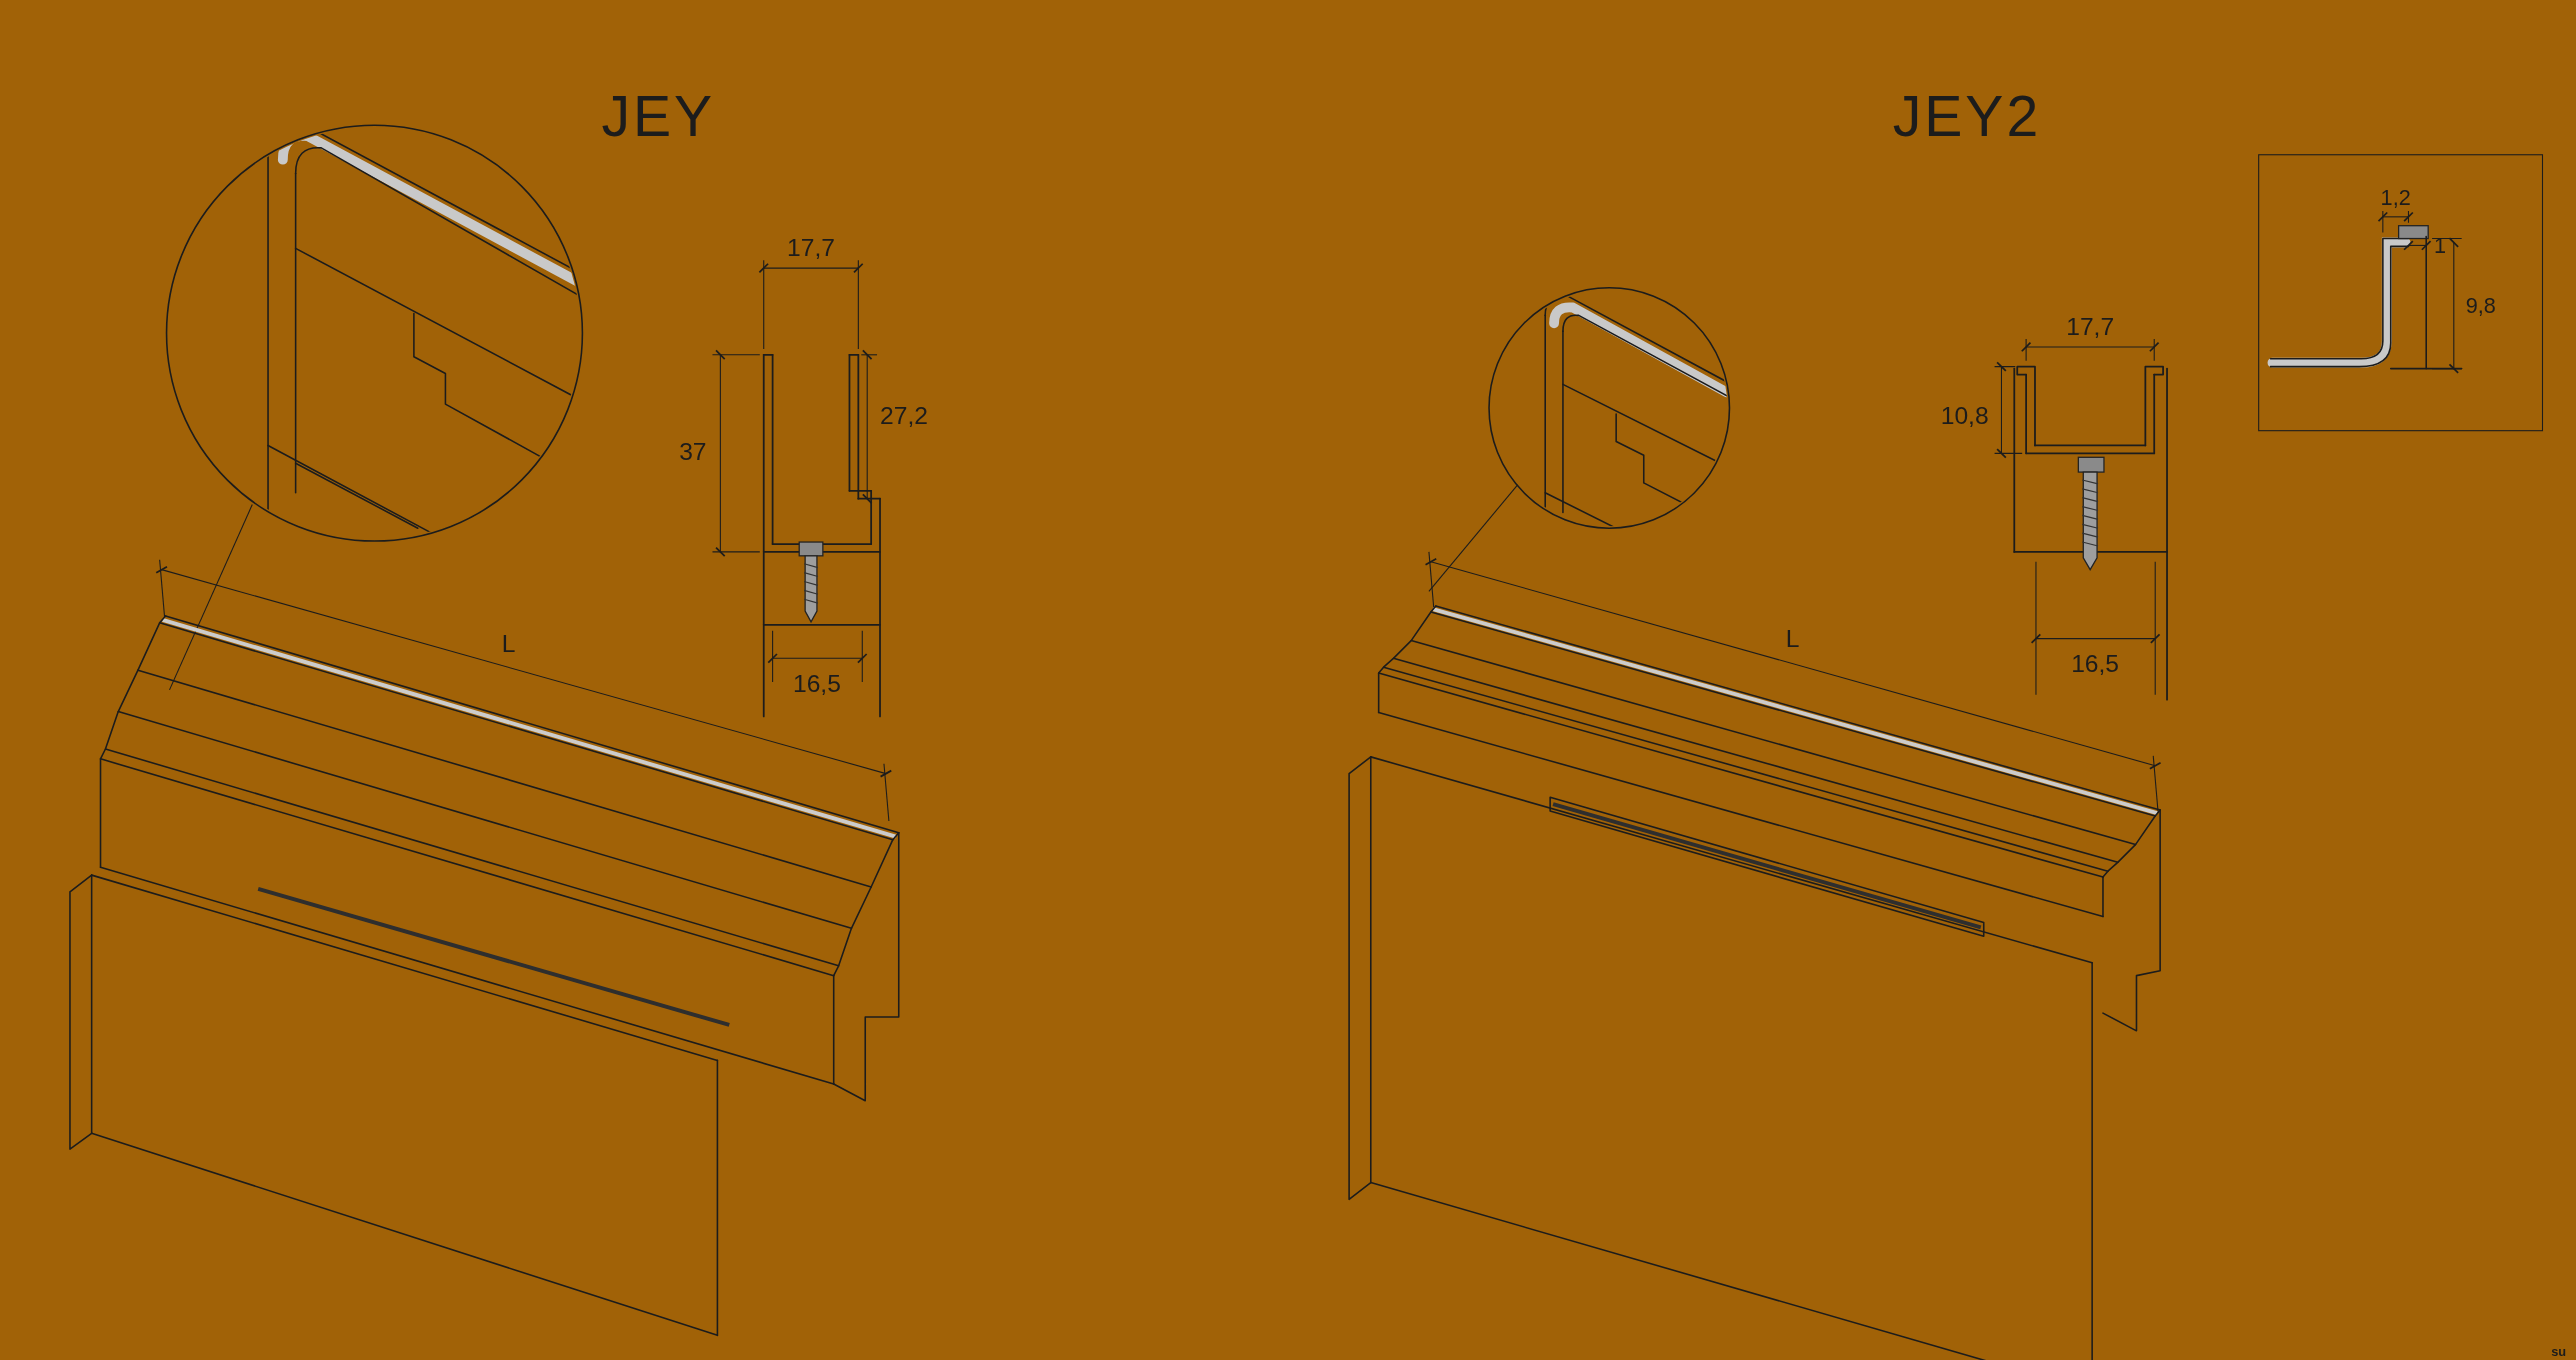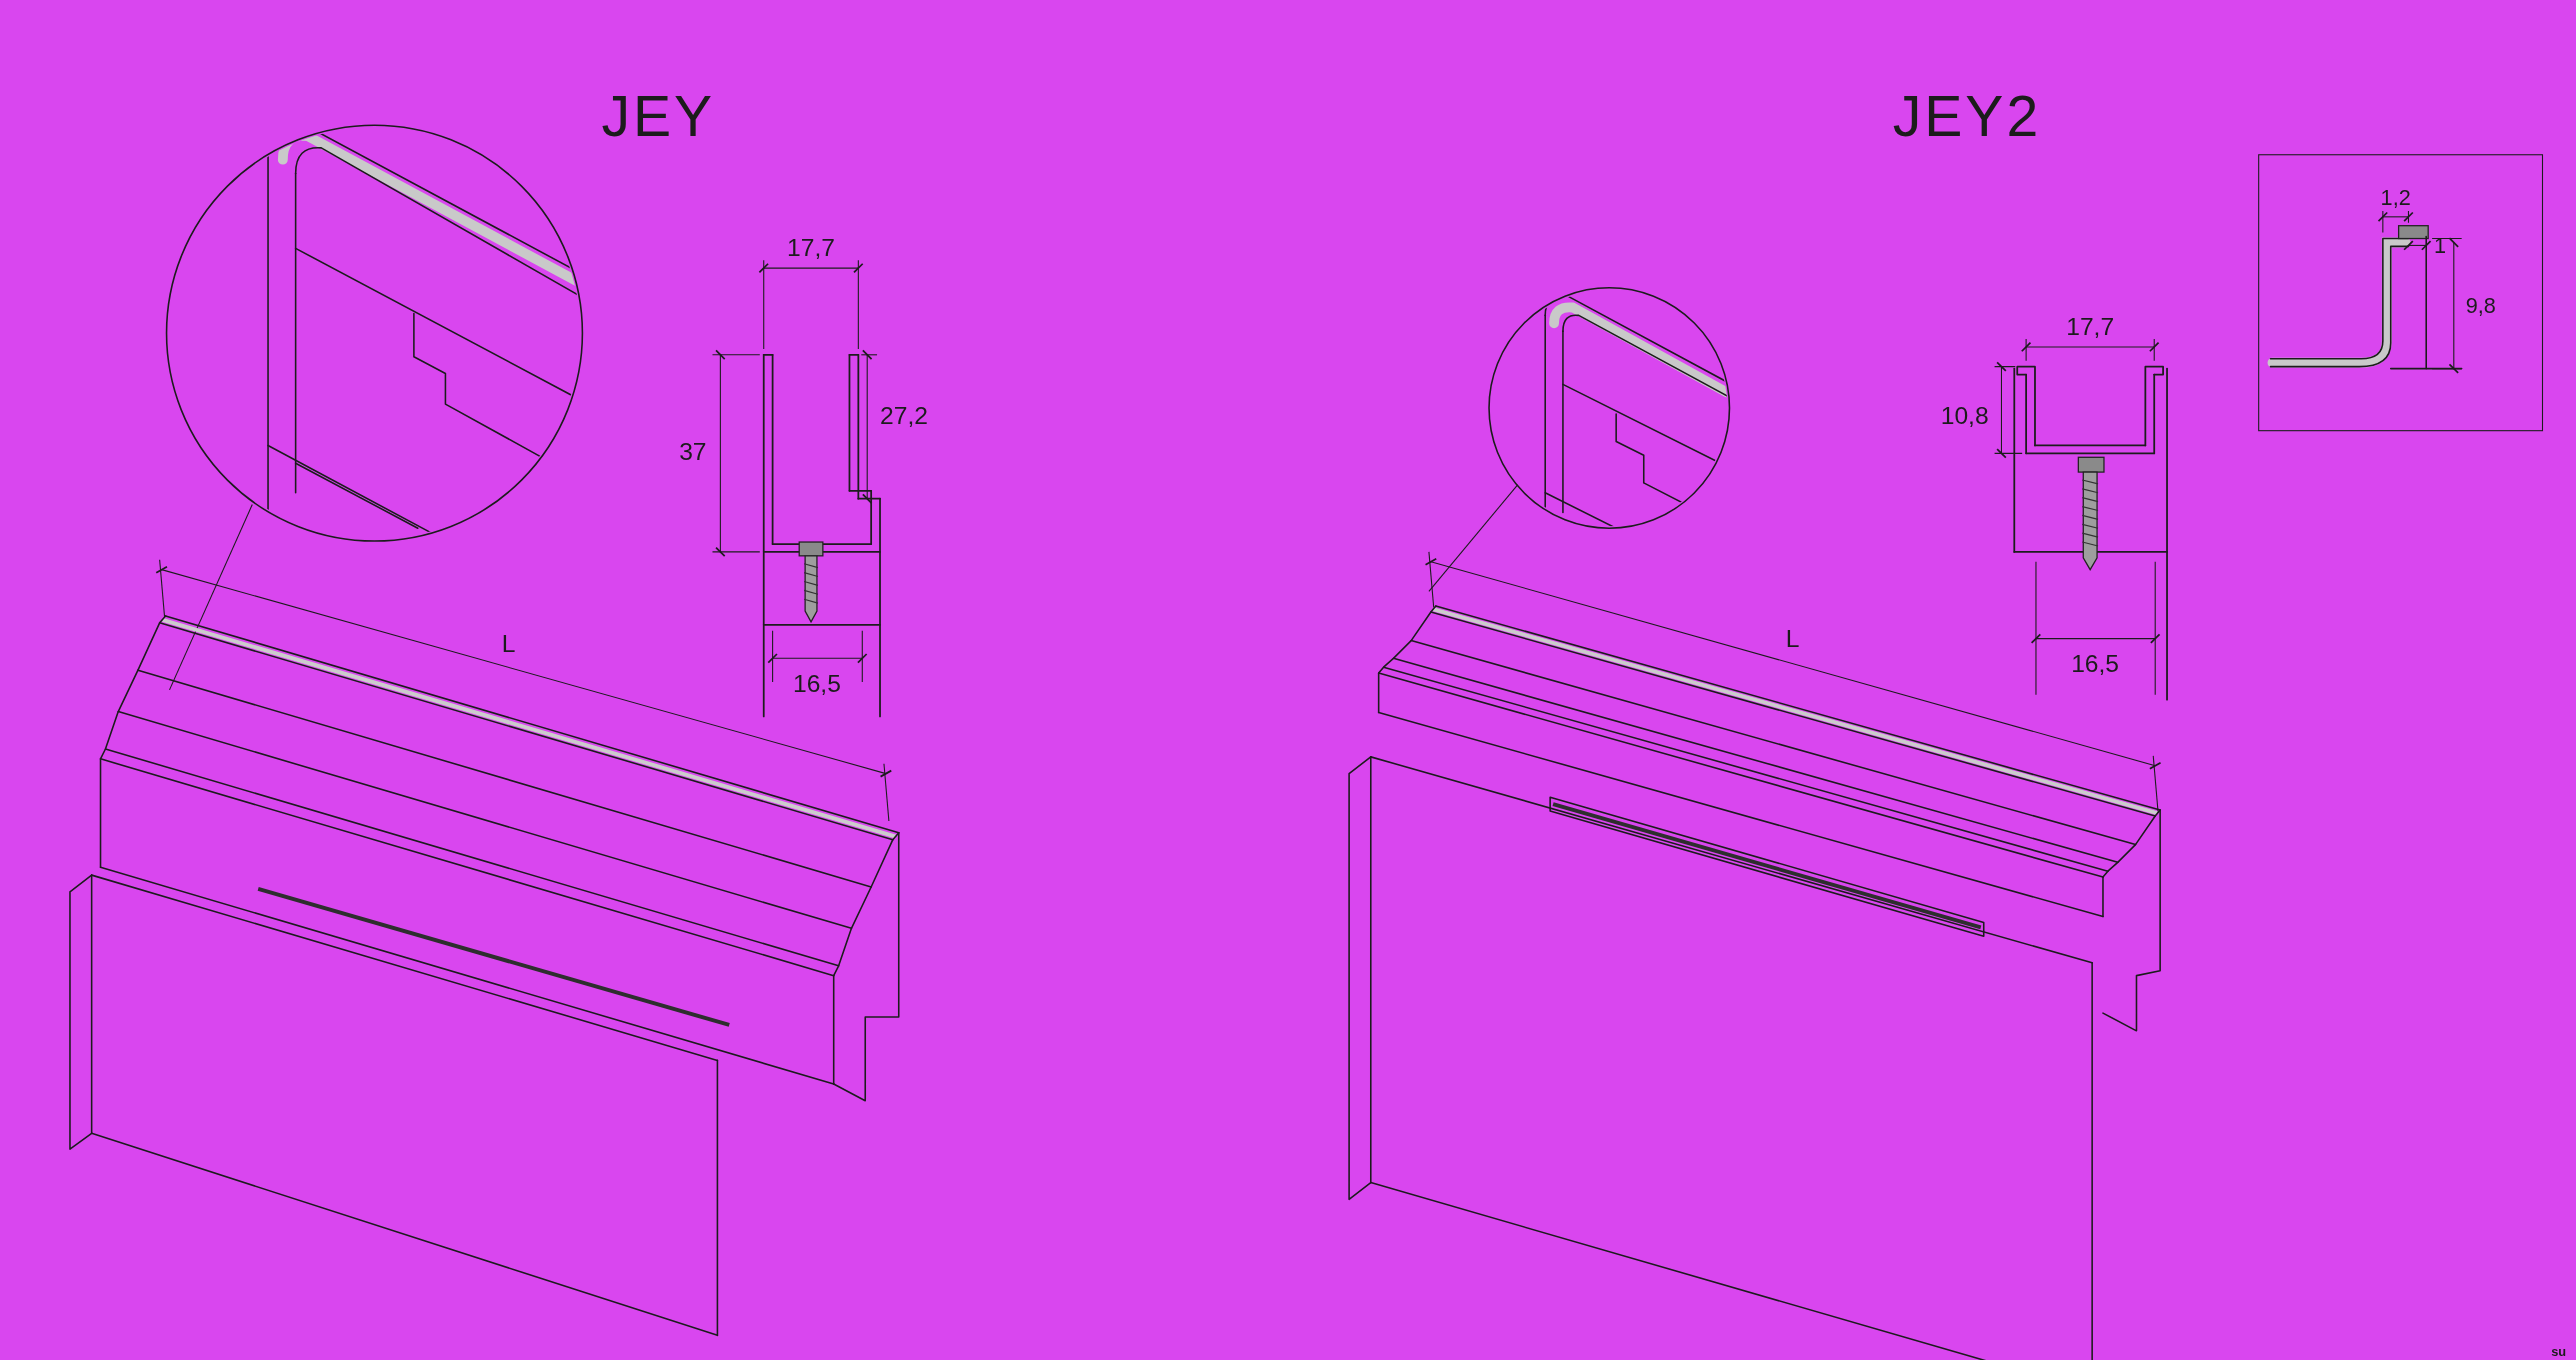--- a/index.html
+++ b/index.html
@@ -1,16 +1,16 @@
 <!DOCTYPE html>
 <html><head>
 <meta charset="utf-8">
 <style>
   html,body { margin:0; padding:0; background:#ffffff; }
-  .page { position:relative; width:2576px; height:1361px; background:#d946ef; overflow:hidden; }
+  .page { position:relative; width:2576px; height:1361px; background:#a16207; overflow:hidden; }
   svg text { font-family:"Liberation Sans", sans-serif; fill:#1c1c1c; }
   .title  { font-size:58px; letter-spacing:3px; }
   .dtxt   { font-size:25px; }
   .stxt   { font-size:22px; }
   .wm     { font-size:13px; font-weight:bold; }
   .ln  { fill:none; stroke:#1c1c1c; stroke-width:1.6; stroke-linejoin:round; stroke-linecap:round; }
   .pl  { fill:none; stroke:#1c1c1c; stroke-width:1.8; stroke-linejoin:round; stroke-linecap:round; }
   .dim { fill:none; stroke:#1c1c1c; stroke-width:1.1; }
   .shade  { fill:none; stroke:#c9c9c9; stroke-width:10; stroke-linecap:round; }
   .shade2 { fill:none; stroke:#cccccc; stroke-width:4; }

